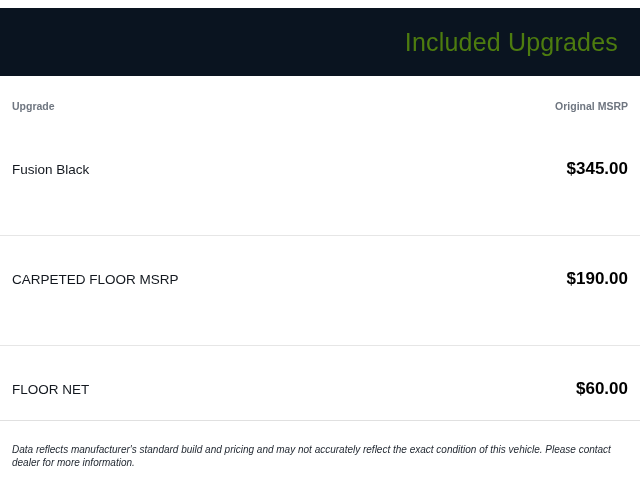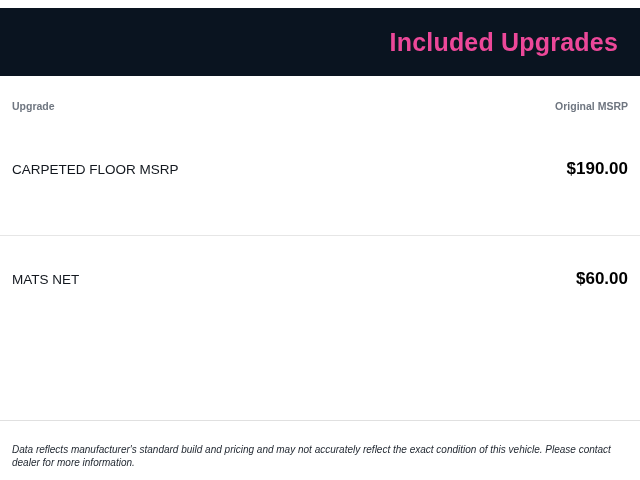--- a/index.html
+++ b/index.html
@@ -28,23 +28,23 @@
     width: 640px;
     height: 68px;
     background: #0a1420;
     display: flex;
     align-items: center;
     justify-content: flex-end;
     box-sizing: border-box;
     padding-right: 22px;
   }
   .header-title {
-    color: #ec4899;
+    color: #4d7c0f;
     font-size: 25px;
-    font-weight: 700;
+    font-weight: 400;
     letter-spacing: 0.2px;
     line-height: 1;
   }
   
   .col-head {
     position: absolute;
     left: 0;
     top: 92px;
     width: 640px;
     height: 28px;
@@ -120,28 +120,32 @@
     <div class="header-title">Included Upgrades</div>
   </div>
 
   <div class="col-head">
     <div class="label">Upgrade</div>
     <div class="label">Original MSRP</div>
   </div>
 
   <div class="table">
 
+    <div class="row">
+      <div class="name">Fusion Black</div>
+      <div class="price">$345.00</div>
+    </div>
 
     <div class="row">
       <div class="name">CARPETED FLOOR MSRP</div>
       <div class="price">$190.00</div>
     </div>
 
     <div class="row">
-      <div class="name">MATS NET</div>
+      <div class="name">FLOOR NET</div>
       <div class="price">$60.00</div>
     </div>
 
   </div>
 
   <div class="divider"></div>
 
   <div class="disclaimer">Data reflects manufacturer's standard build and pricing and may not accurately reflect the exact condition of this vehicle. Please contact dealer for more information.</div>
 
 </div>

